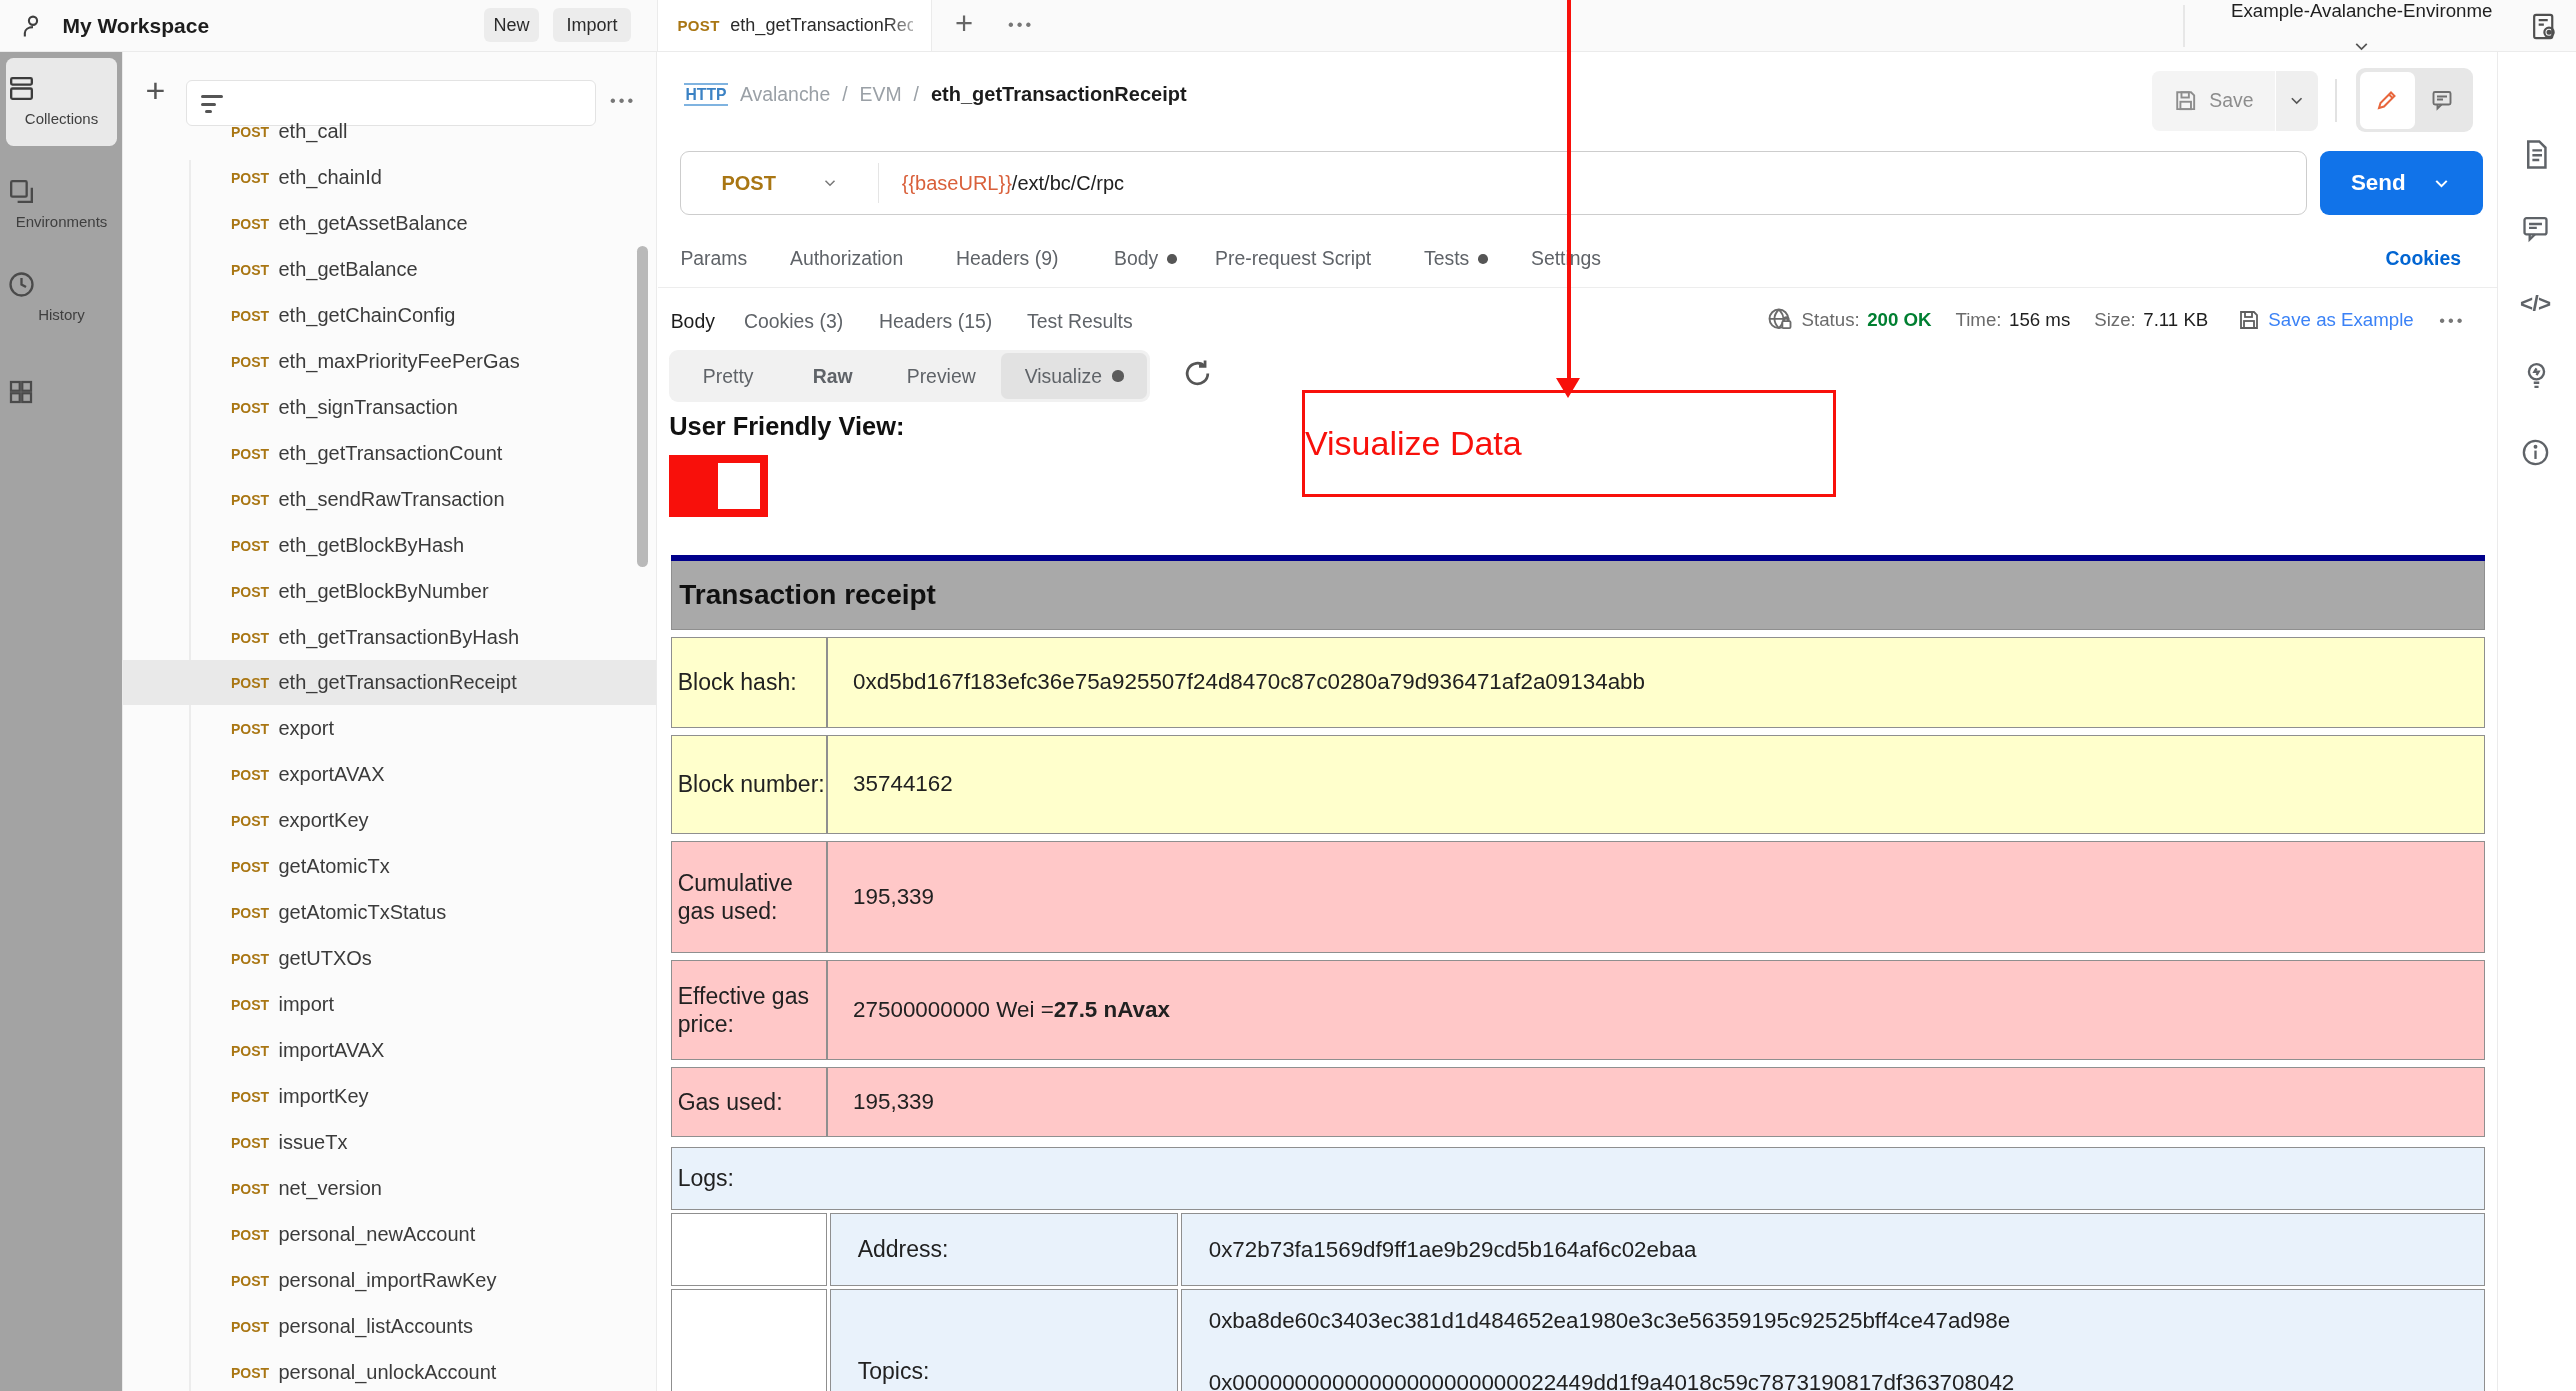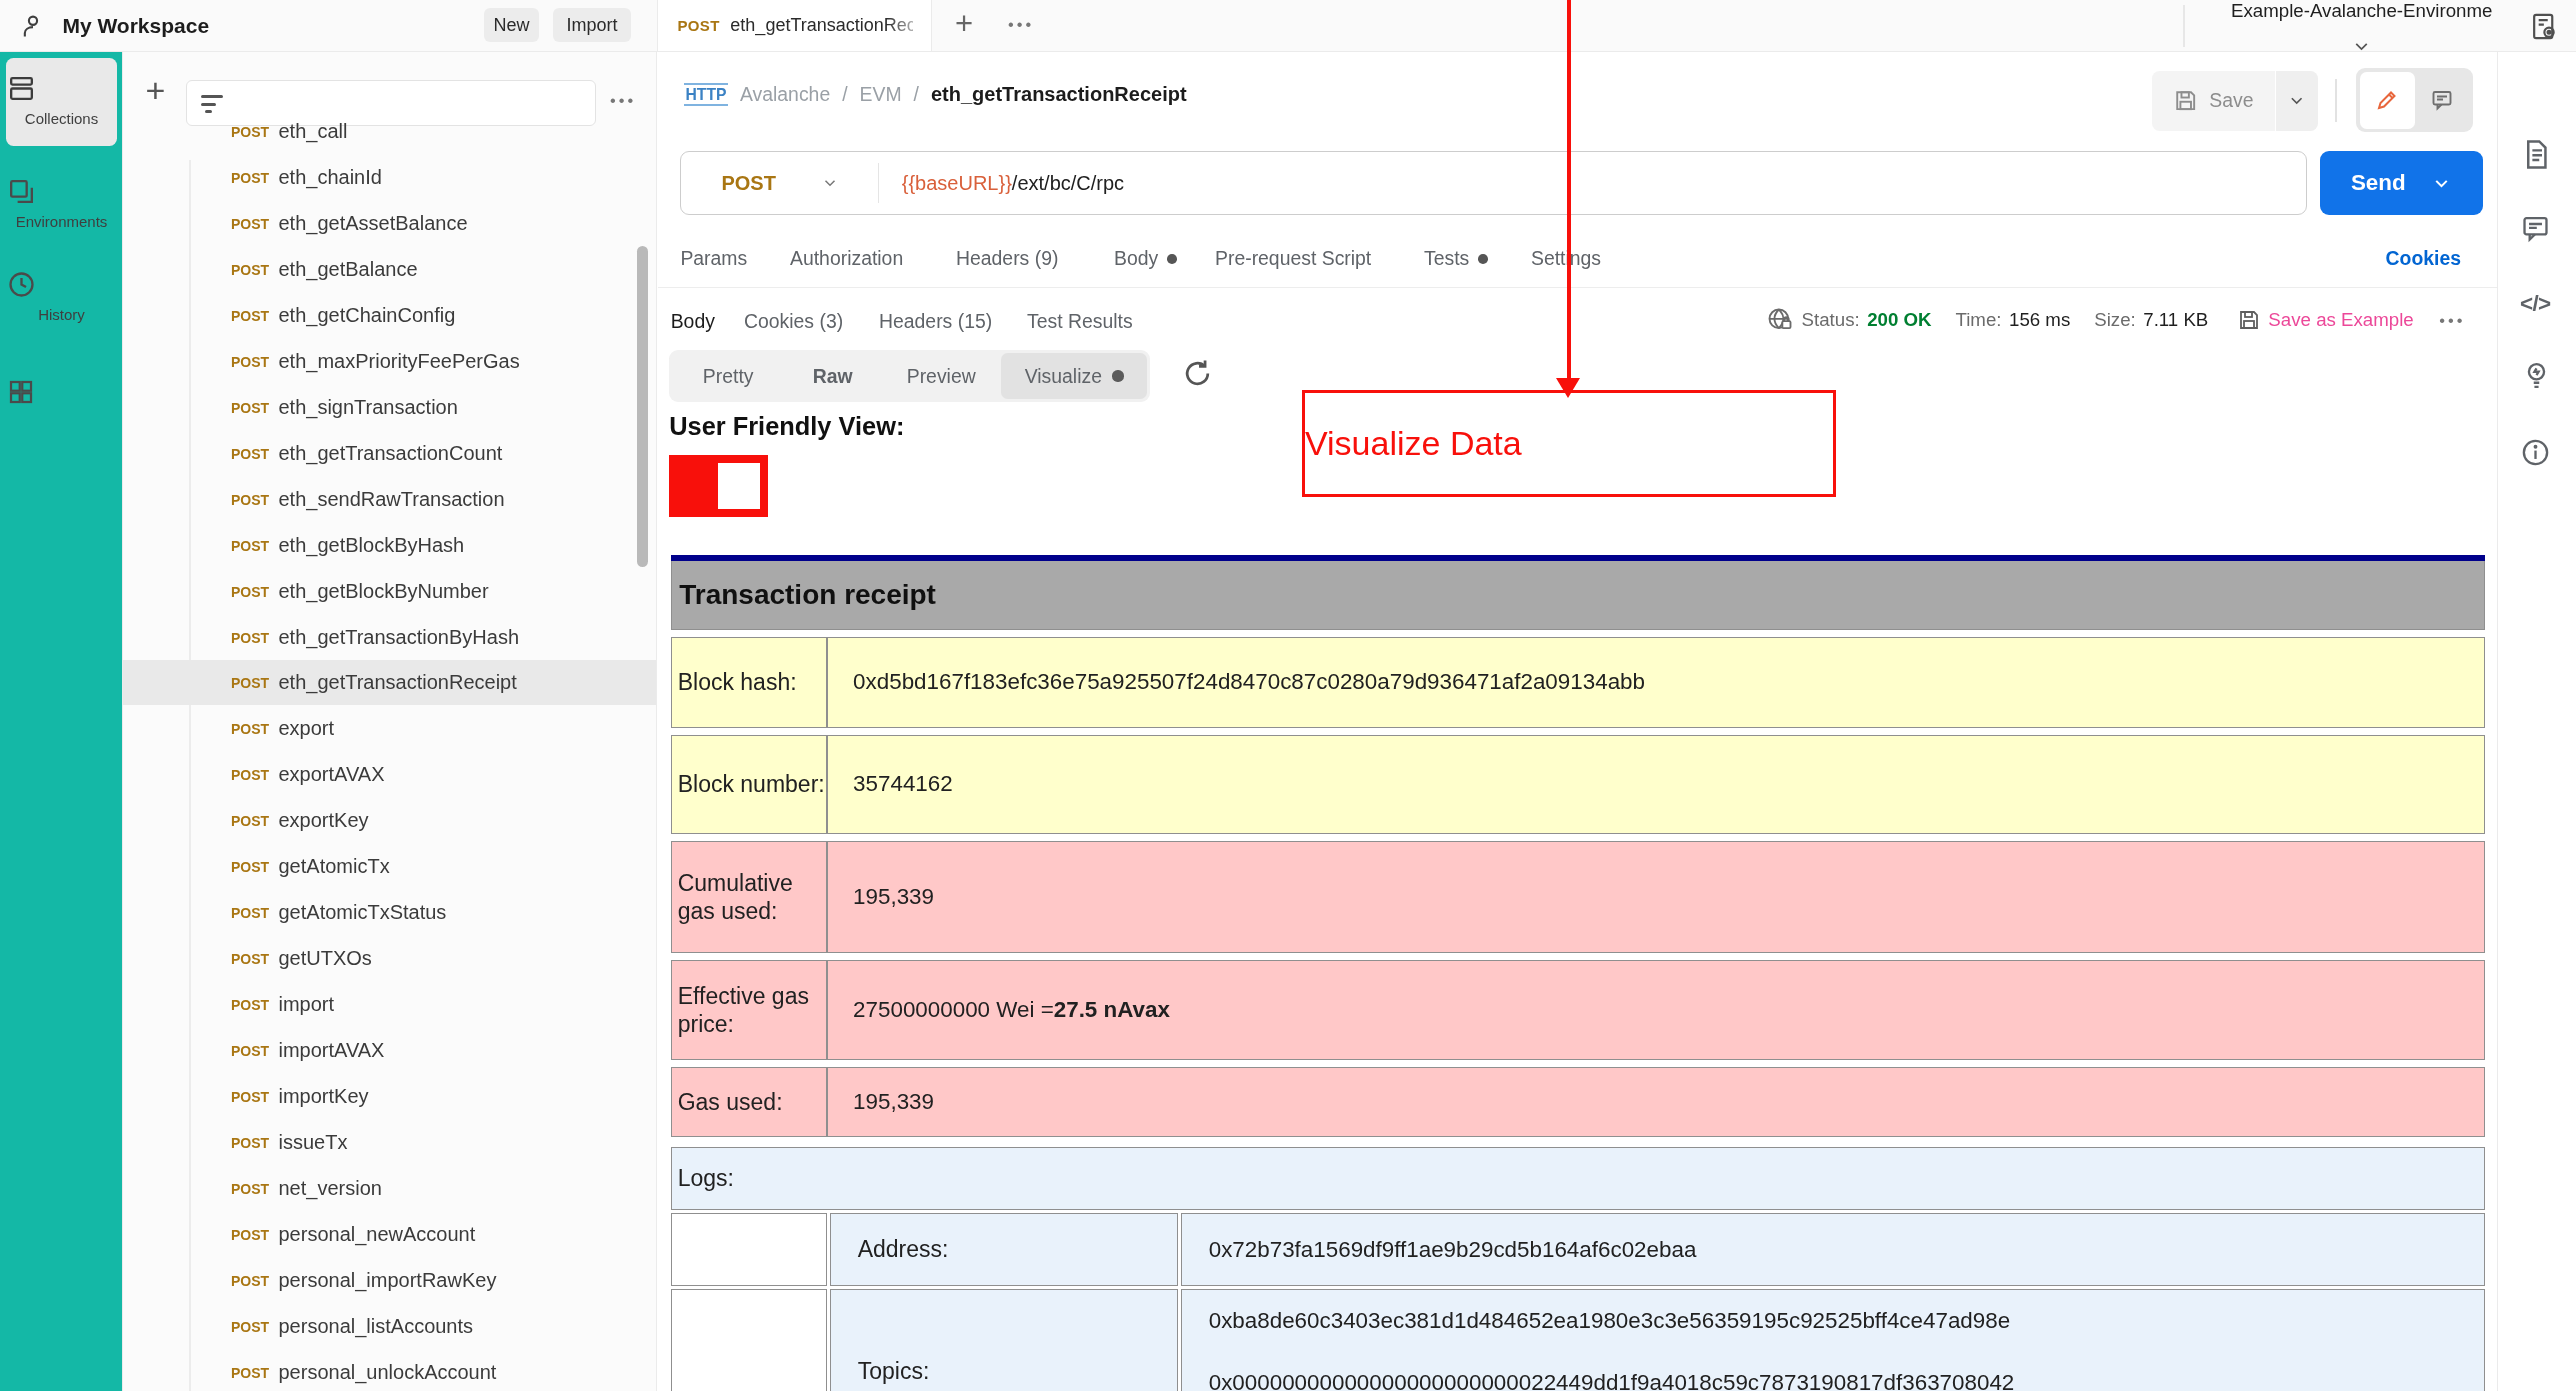--- a/index.html
+++ b/index.html
@@ -26,21 +26,21 @@
     background:linear-gradient(90deg, rgba(255,255,255,0), #fff); }
   .tab-plus { position:absolute; left:955px; top:6px; font-size:31px; color:#666; font-weight:300; }
   .top-dots, .dots { color:#777; font-size:16.4px; letter-spacing:3px; }
   .tab-dots { position:absolute; left:1008px; top:15px; }
   .env-divider { position:absolute; left:2183px; top:4.5px; width:1.5px; height:42px; background:#e7e7e7; }
   .env-select { position:absolute; left:2231px; top:0; height:51px; display:flex; align-items:center; gap:13.5px;flex-direction:column; }
   .env-name { font-size:18.7px; color:#1f1f1f; }
   .env-eye { position:absolute; left:2529px; top:10.5px; }
 
   
-  .leftrail { position:absolute; left:0; top:52px; width:123px; height:1340px; background:#14b8a6;
+  .leftrail { position:absolute; left:0; top:52px; width:123px; height:1340px; background:#a3a3a3;
     border-right:1.5px solid #ebebeb; z-index:5; }
   .lr-tile { position:absolute; left:6px; width:111px; text-align:center; color:#3f3f3f; }
   .lr-active { background:#e9e9e9; border-radius:7.5px; }
   .lr-label { font-size:15px; display:block; }
   .lr-icon { display:block; margin:0 auto; }
 
   
   .sidebar { position:absolute; left:123px; top:52px; width:534px; height:1340px; background:#fbfbfb;
     border-right:1.5px solid #ebebeb; overflow:hidden; z-index:5; }
   .sb-plus { position:absolute; left:22.4px; top:19.4px; font-size:34px; font-weight:300; color:#555; }
@@ -455,21 +455,21 @@
     <b class="ok">200 OK</b>
     <span style="margin-left:16.4px;">Time:</span>
     <b>156 ms</b>
     <span style="margin-left:16.4px;">Size:</span>
     <b>7.11 KB</b>
     <svg style="margin-left:21px;" width="24" height="24" viewBox="0 0 24 24" fill="none" stroke="#5f5f5f" stroke-width="1.8">
       <path d="M4 4h13l3 3v13H4z"></path>
         <rect x="8" y="4" width="7" height="5"></rect>
         <rect x="7" y="13" width="10" height="7"></rect>
     </svg>
-    <span style="color:#ec4899;">Save as Example</span>
+    <span style="color:#3b82f6;">Save as Example</span>
     <span class="dots" style="margin-left:18px;">•••</span>
   </div>
 
   <div class="view-seg">
     <div class="vcell vc-pretty">Pretty</div>
     <div class="vcell vc-raw">Raw</div>
     <div class="vcell vc-preview">Preview</div>
     <div class="vcell vc-vis">
         <span>Visualize</span>
         <span class="vdot"></span>

